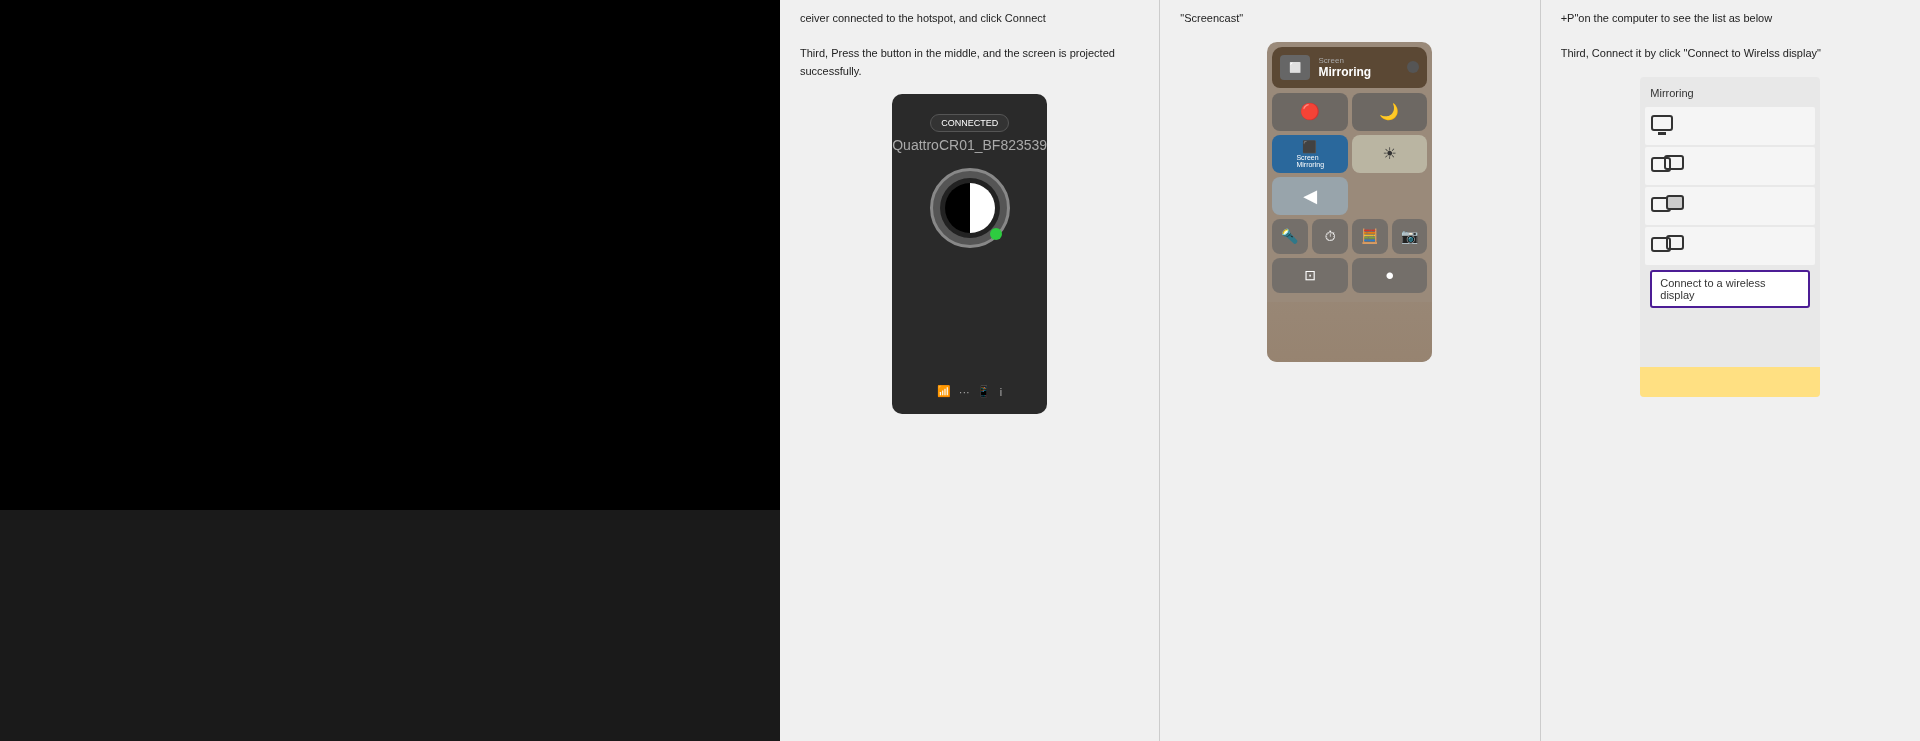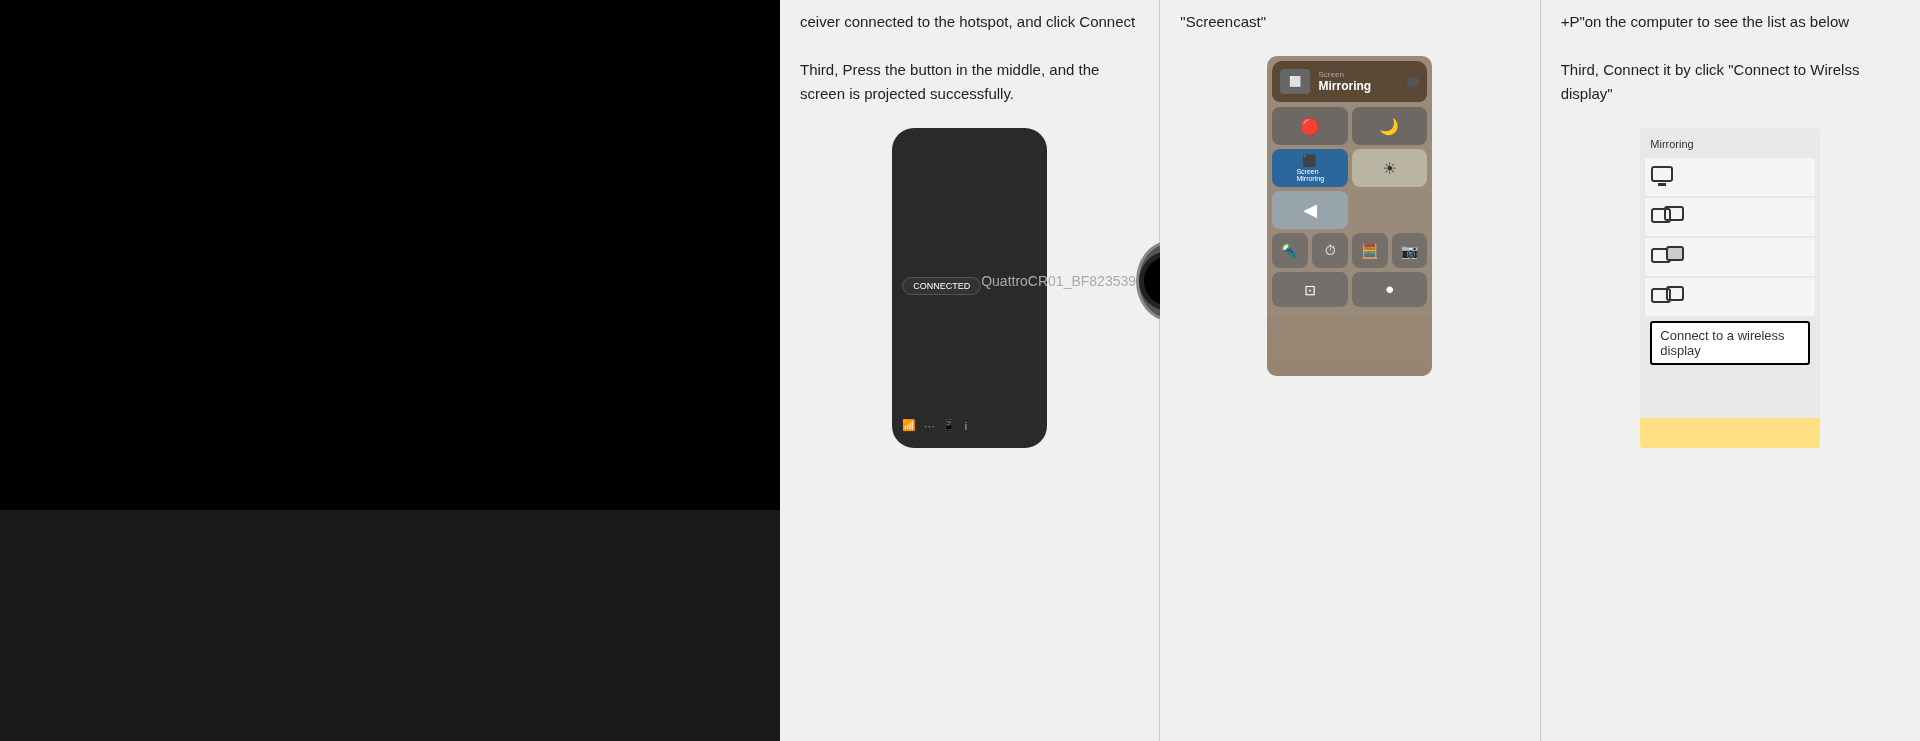--- a/index.html
+++ b/index.html
@@ -28,46 +28,46 @@
       border-right: 1px solid #ccc;
       background: #f0f0f0;
       position: relative;
     }
 
     .column:last-child {
       border-right: none;
     }
 
     .col-text {
-      font-size: 15px;
+      font-size: 11px;
       line-height: 1.6;
       color: #222;
-      margin-bottom: 22px;
+      margin-bottom: 14px;
     }
 
     .col-text b {
       font-weight: normal;
     }
 
     
     .screenshot-container {
       position: relative;
       margin-top: 5px;
     }
 
     
     .device-screen {
       width: 155px;
       height: 320px;
       background: #2a2a2a;
-      border-radius: 22px;
+      border-radius: 10px;
       margin: 10px auto;
       position: relative;
       display: flex;
-      flex-direction: row;
+      flex-direction: column;
       align-items: center;
       padding: 20px 10px;
     }
 
     .connected-badge {
       background: #333;
       border: 1px solid #555;
       border-radius: 10px;
       padding: 3px 10px;
       color: #fff;
@@ -282,25 +282,25 @@
     }
 
     .monitor-icon {
       width: 30px;
       height: 22px;
       position: relative;
       flex-shrink: 0;
     }
 
     .win-connect-btn {
-      border: 2px solid #000000;
+      border: 2px solid #4c1d95;
       border-radius: 3px;
       padding: 5px 8px;
       margin: 5px;
-      font-size: 13px;
+      font-size: 11px;
       color: #333;
       background: #fff;
       cursor: pointer;
     }
 
     .win-yellow-bar {
       background: #ffe082;
       position: absolute;
       bottom: 0;
       left: 0;

